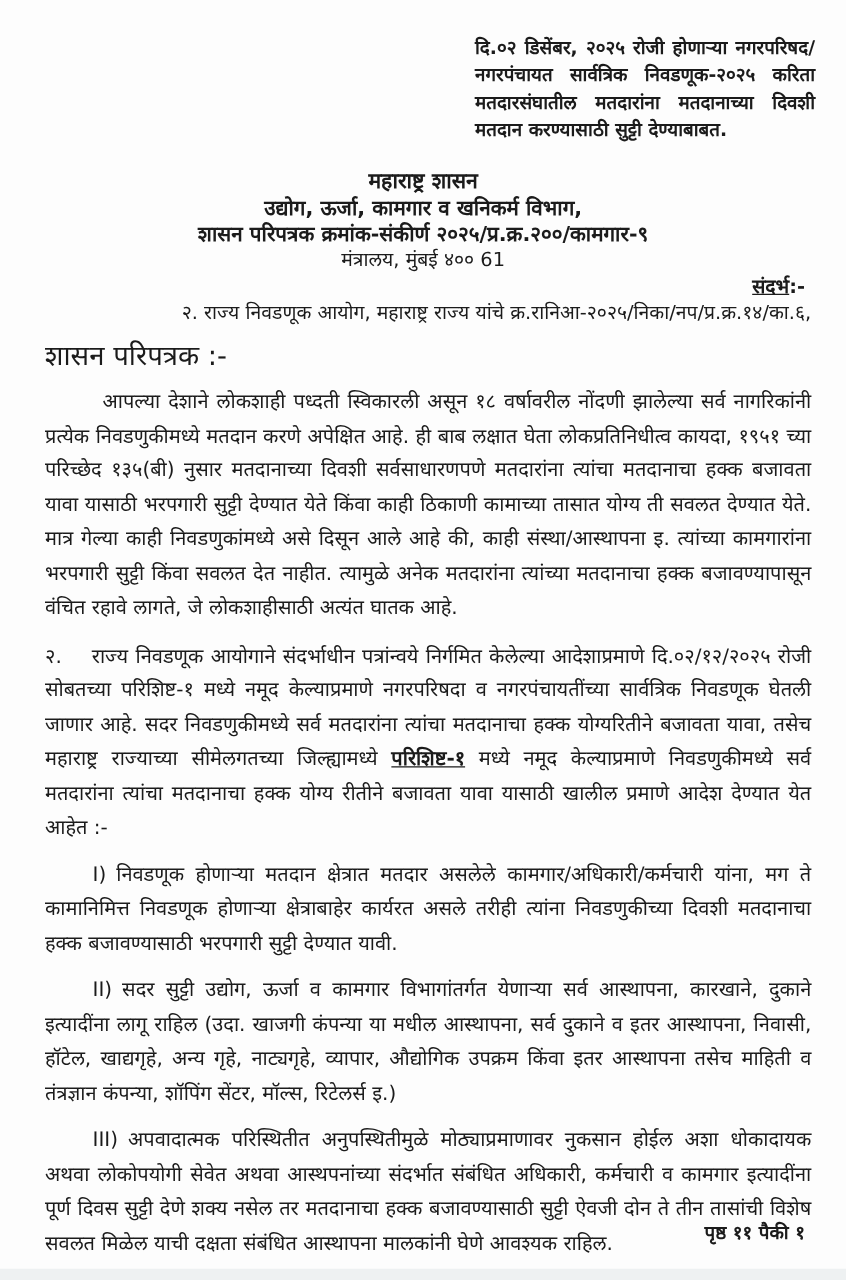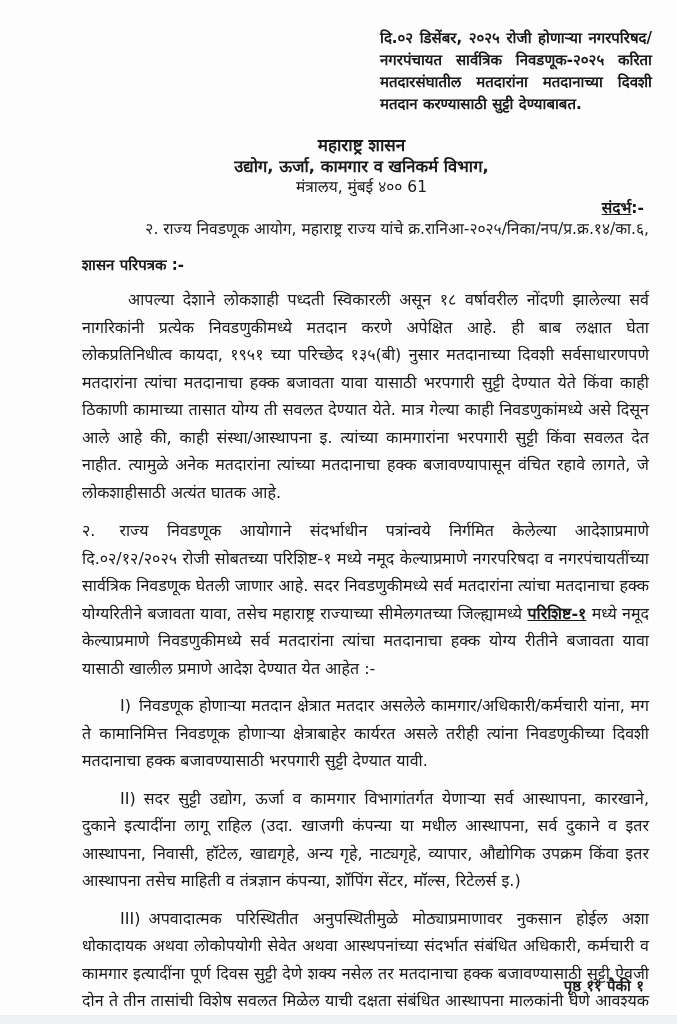--- a/index.html
+++ b/index.html
@@ -6,21 +6,20 @@
   .page {
     position: relative;
     width: 677px;
     height: 1024px;
     margin: 0 auto;
     background: #fdfdfd;
     overflow: hidden;
     font-family: "DejaVu Sans", "Liberation Sans", sans-serif;
     color: #1b1b1b;
     box-sizing: border-box;
-    padding-left: 46px;
   }
   
   .subject {
     margin: 27px 25px 0 auto;
     width: 272px;
     font-size: 15px;
     line-height: 22px;
     font-weight: 700;
     text-align: justify;
     text-justify: inter-word;
@@ -42,22 +41,22 @@
     flex-direction: column;
   }
   .ref-label { white-space: nowrap; font-weight: 700; margin-right: 5px; }
   .ref-label .bu { text-decoration: underline; }
   .ref-items { flex: 1; }
   .ref-l1 { }
   .ref-l2 { padding-left: 17px; }
   
   .sec-head {
     margin: 15px 28px 0 36px;
-    font-size: 15px;
-    font-weight: 700;
+    font-size: 22px;
+    font-weight: 400;
     line-height: 20px;
   }
   .para {
     margin: 11px 28px 0 36px;
     font-size: 16px;
     line-height: 27.5px;
     text-align: justify;
     text-justify: inter-word;
   }
   .para.indent { text-indent: 46px; }
@@ -82,20 +81,21 @@
 </head>
 <body>
 
 <div class="page">
 
   <div class="subject">दि.०२ डिसेंबर, २०२५ रोजी होणाऱ्या नगरपरिषद/ नगरपंचायत सार्वत्रिक निवडणूक-२०२५ करिता मतदारसंघातील मतदारांना मतदानाच्या दिवशी मतदान करण्यासाठी सुट्टी देण्याबाबत.</div>
 
   <div class="gov-header">
     <div class="h-gov">महाराष्ट्र शासन</div>
     <div class="h-dept">उद्योग, ऊर्जा, कामगार व खनिकर्म विभाग,</div>
+    <div class="h-num">शासन परिपत्रक क्रमांक-संकीर्ण २०२५/प्र.क्र.२००/कामगार-९</div>
     <div class="h-addr">मंत्रालय, मुंबई ४०० 61</div>
   </div>
 
   <div class="refs">
     <span class="ref-label"><span class="bu">संदर्भ</span><span>:-</span></span>
     <div class="ref-items">
       <div class="ref-item">
         <div class="ref-l1"><span>२.</span> <span>राज्य निवडणूक आयोग, महाराष्ट्र राज्य यांचे क्र.रानिआ-२०२५/निका/नप/प्र.क्र.१४/का.६,</span></div>
       </div>
     </div>

